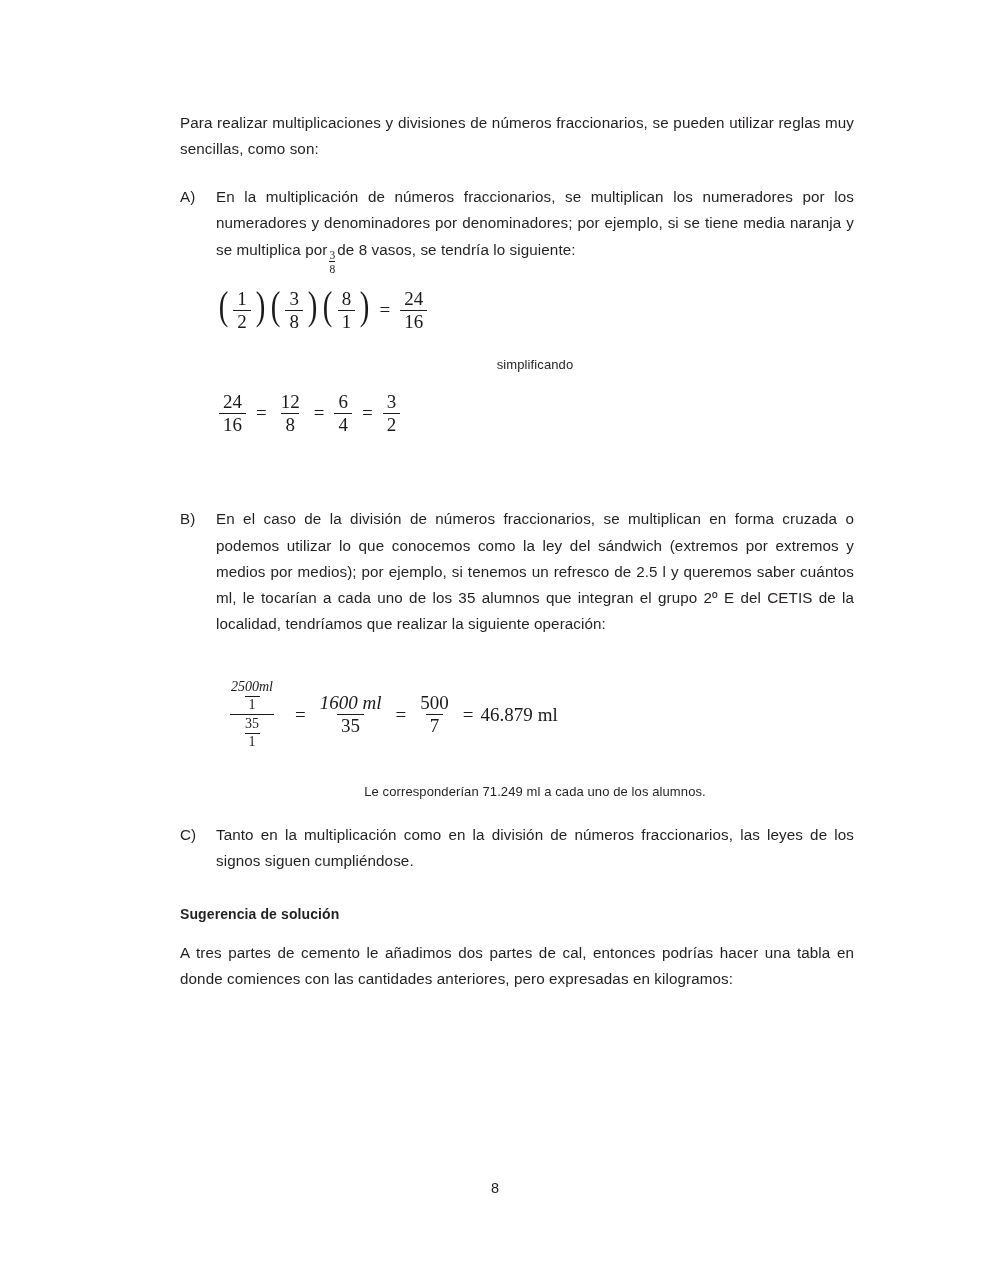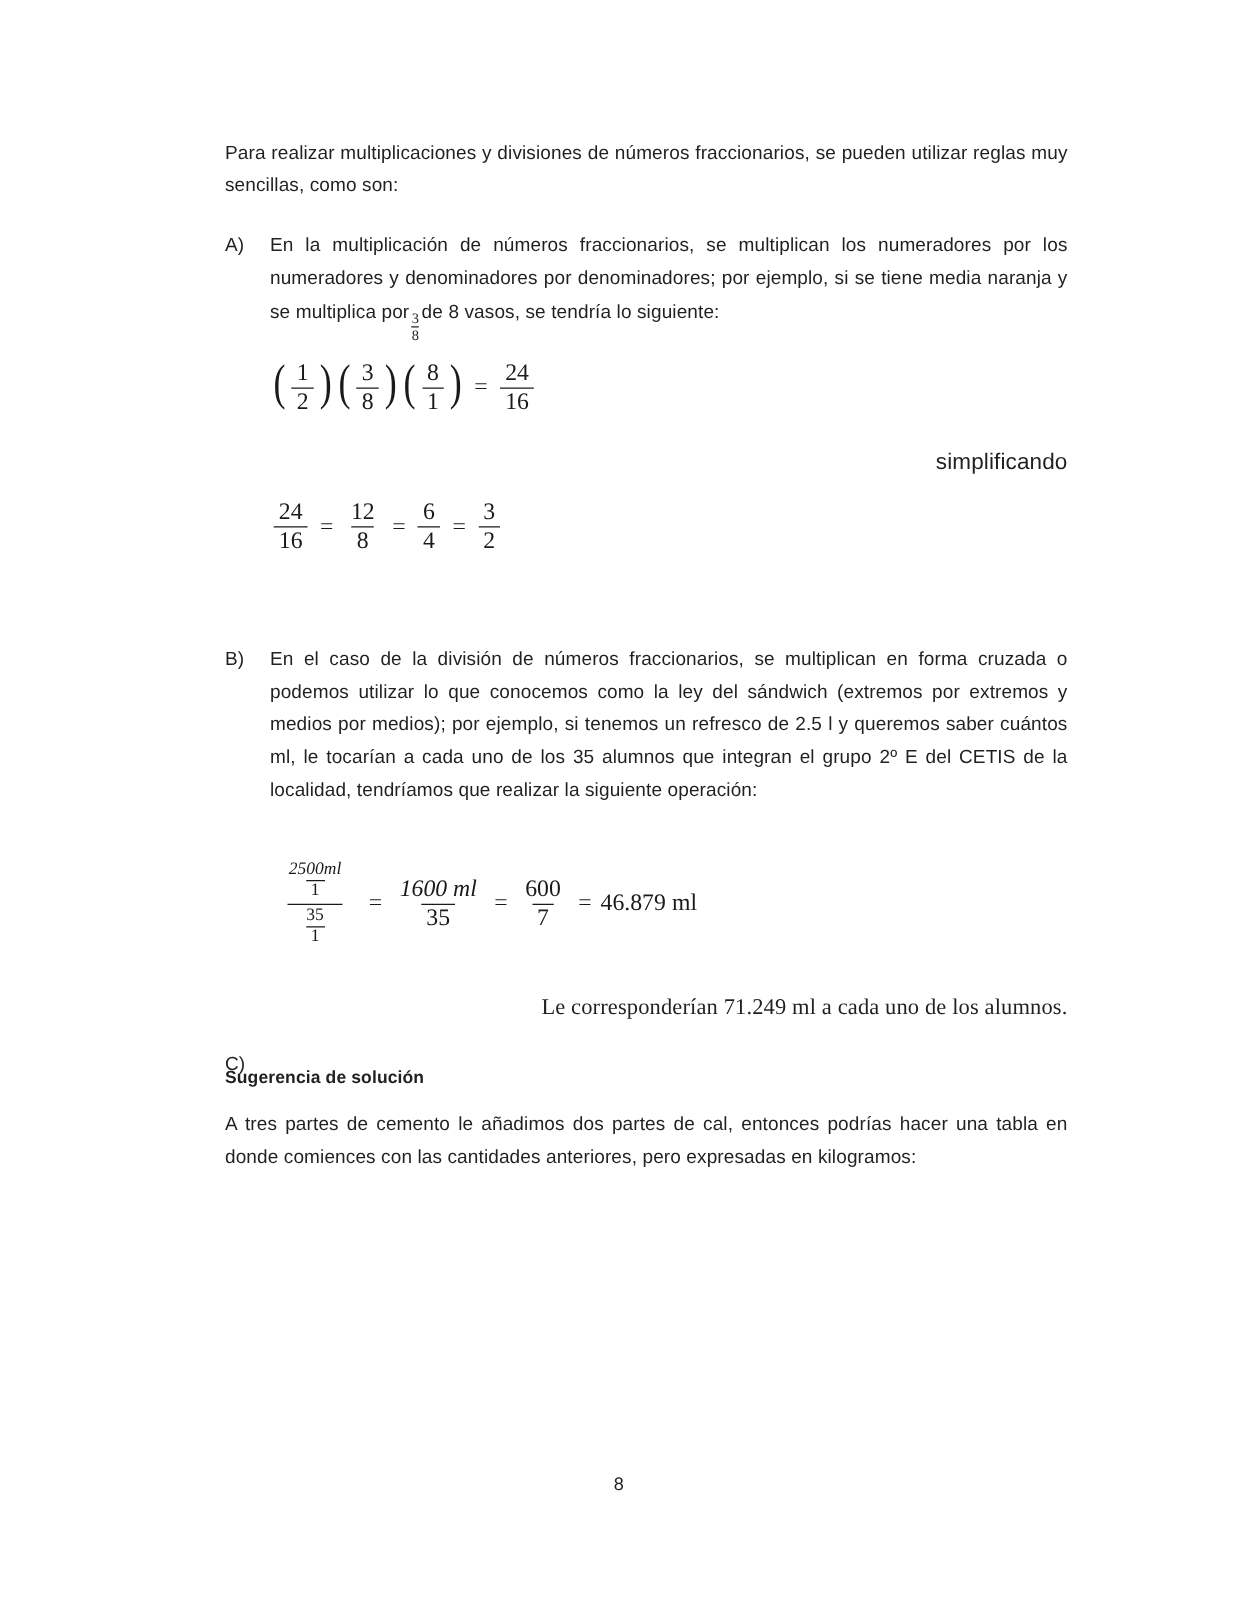--- a/index.html
+++ b/index.html
@@ -57,23 +57,23 @@
     position: absolute;
     left: 0;
     top: 0;
     width: 30px;
     text-align: left;
     font-size: 15.2px;
   }
 
   .indented {
     padding-left: 36px;
-    font-size: 18px;
+    font-size: 13px;
     line-height: 1.72;
-    text-align: right;
+    text-align: center;
     margin: 0;
     letter-spacing: 0.1px;
   }
 
   .heading {
     font-size: 14px;
     font-weight: bold;
     margin: 0 0 18px 0;
     letter-spacing: 0.1px;
   }
@@ -270,34 +270,35 @@
       <span class="eq">=</span>
 
       <span class="frac">
         <span class="num italic">1600 ml</span>
         <span class="den">35</span>
       </span>
 
       <span class="eq">=</span>
 
       <span class="frac">
-        <span class="num">600</span>
+        <span class="num">500</span>
         <span class="den">7</span>
       </span>
 
       <span class="eq">=</span>
 
       <span>46.879</span>
       <span class="unit">ml</span>
     </div>
 
-    <p class="indented" style="margin-top:32px;font-family:Liberation Serif, serif;">Le corresponderían 71.249 ml a cada uno de los alumnos.</p>
+    <p class="indented" style="margin-top:32px;">Le corresponderían 71.249 ml a cada uno de los alumnos.</p>
 
     <div class="listitem" style="margin-top:18px;">
       <span class="marker">C)</span>
+      <span>Tanto en la multiplicación como en la división de números fraccionarios, las leyes de los signos siguen cumpliéndose.</span>
     </div>
 
     <h2 class="heading" style="margin-top:32px;">Sugerencia de solución</h2>
 
     <p class="para">A tres partes de cemento le añadimos dos partes de cal, entonces podrías hacer una tabla en donde comiences con las cantidades anteriores, pero expresadas en kilogramos:</p>
 
   </div>
 
   <div class="pagenum">8</div>
 </div>

